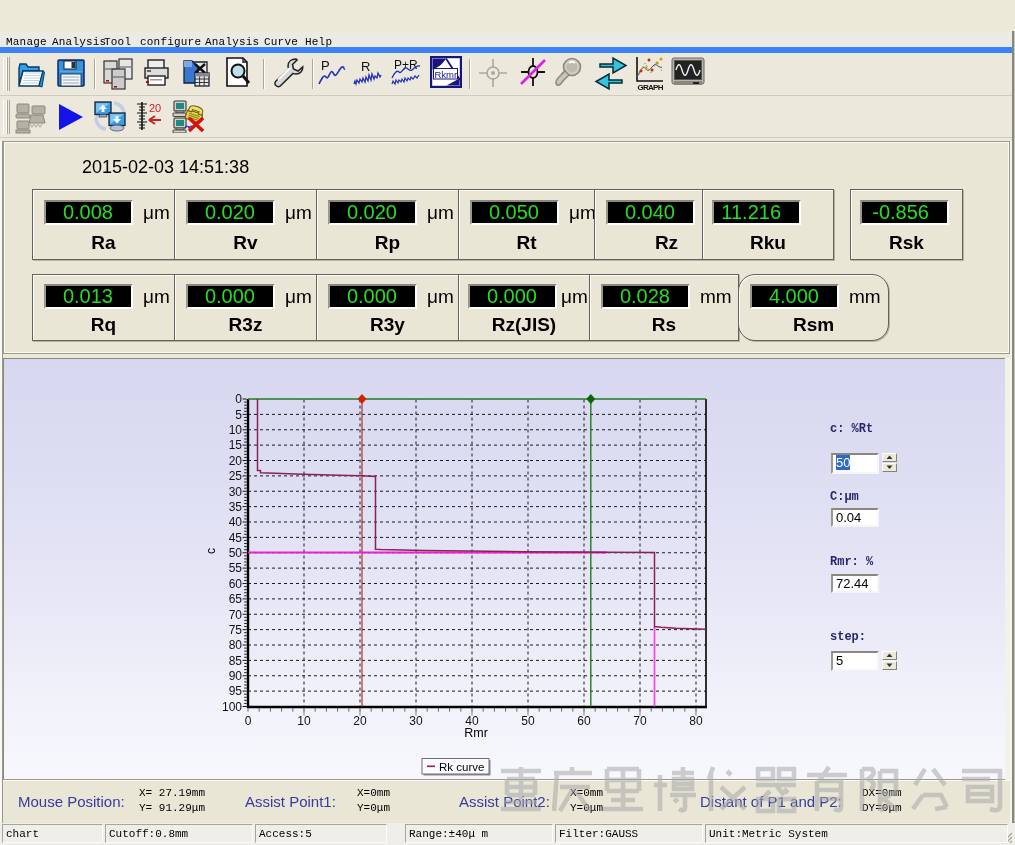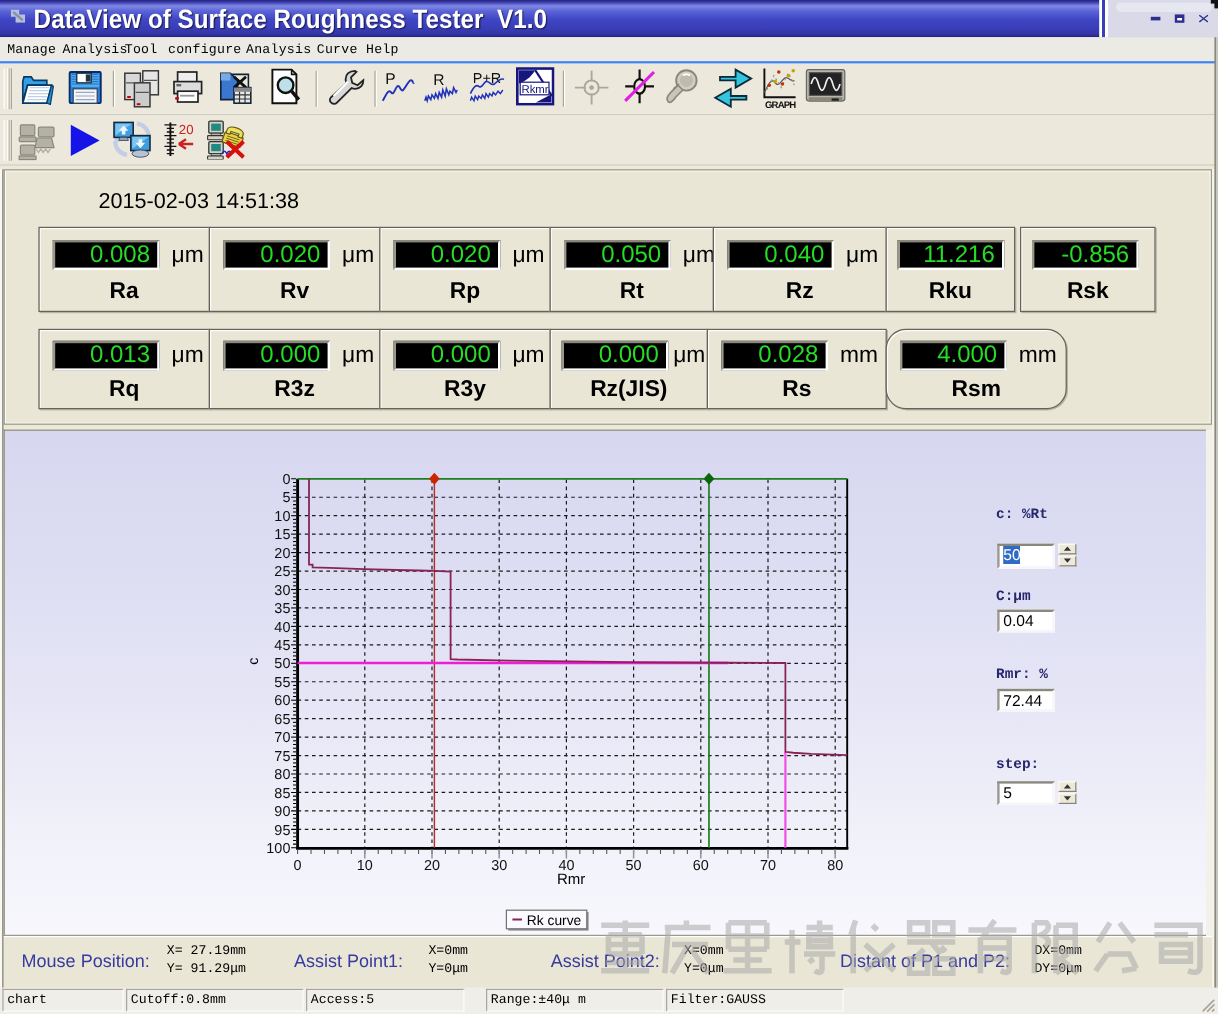--- a/index.html
+++ b/index.html
@@ -17,41 +17,41 @@
 #titlebar .btnarea { position:absolute; left:924px; top:0; width:91px; height:31px; background:#d9d9e8; }
 #titlebar .btnarea .gloss { position:absolute; left:6px; top:2px; width:80px; height:8px; background:#e6e7f1; border-radius:4px; }
 #titleicon { left:9px; top:8px; width:12px; height:11px; }
 #titletext { left:28px; top:3px; width:700px; font-size:22px; font-weight:bold; color:#fff;
   text-shadow:1px 1px 1px #1a1a50; white-space:pre; transform:scaleX(0.92); transform-origin:0 0; }
 .capbtn { position:absolute; background:#2f2f8f; }
 #notch { position:absolute; left:1009px; top:0; width:6px; height:3px; background:#111; }
 #notch2 { position:absolute; left:1012px; top:0; width:3px; height:7px; background:#111; }
 
 
-#menubar { left:0; top:31px; width:1015px; height:22px; background:#eceae5; border-bottom:2px solid #3b82f6; }
+#menubar { left:0; top:31px; width:1015px; height:22px; background:#eceae5; border-bottom:6px solid #3b82f6; }
 #menubar span { position:absolute; top:5px; font-family:"Liberation Mono",monospace; font-size:11px; color:#000; letter-spacing:0.2px; }
 
 
 #toolbar1 { left:0; top:53px; width:1015px; height:43px; background:#ece9dc; border-bottom:1px solid #cfcdc2; }
 #toolbar2 { left:0; top:96px; width:1015px; height:42px; background:#ece9dc; border-bottom:1px solid #cfcdc2; }
 .grip { position:absolute; left:3px; top:4px; width:5px; height:34px;
   border-left:1px solid #fff; border-right:1px solid #a9a79a; }
 .grip:after { content:""; position:absolute; left:2px; top:0; width:2px; height:34px;
   border-left:1px solid #fff; border-right:1px solid #a9a79a; }
 .tsep { position:absolute; top:6px; width:2px; height:30px; border-left:1px solid #a9a79a; border-right:1px solid #fff; }
 
 
 #measpanel { left:3px; top:141px; width:1007px; height:213px; background:#e9e6d5;
   border:1px solid #9b998b; box-shadow:inset 0 0 0 1px #fbfaf4; }
 #datetext { left:78px; top:15px; font-size:18px; color:#000; }
 .cell { position:absolute; border:1px solid #63625c; background:#e9e6d5;
   box-shadow:inset 1px 1px 0 #fdfcf8, 1px 1px 0 #b5b3a4; }
 .lcd { position:absolute; top:10px; height:25px; background:#000;
   border-top:2px solid #8a887c; border-left:2px solid #9a988c; border-bottom:2px solid #fff; border-right:2px solid #fff;
-  color:#27dc27; font-size:20px; text-align:right; line-height:21px; padding-right:6px; }
+  color:#27dc27; font-size:20px; text-align:right; line-height:21px; padding-right:18px; }
 .unit { position:absolute; top:12px; font-size:19px; color:#000; white-space:nowrap; }
 .clabel { position:absolute; top:40px; width:100%; text-align:center; font-size:19px; font-weight:bold; color:#000; }
 
 
 #chartpanel { left:3px; top:358px; width:1002px; height:421px;
   background:linear-gradient(180deg,#d7d8f0 0%,#dcddf2 25%,#e6e6f6 55%,#f1f1fa 80%,#f7f7fd 100%);
   border-top:1px solid #8c8a7e; border-left:1px solid #8c8a7e; }
 .ctlabel { position:absolute; font-family:"Liberation Mono",monospace; font-size:12px; font-weight:bold; color:#27276e; }
 .tbox { position:absolute; background:#fff; border-top:2px solid #8a887c; border-left:2px solid #9a988c;
   border-bottom:2px solid #f6f6fa; border-right:2px solid #f6f6fa; font-size:13px; color:#000; padding-left:3px; line-height:15px;}
@@ -67,39 +67,20 @@
 .ival { position:absolute; font-family:"Liberation Mono",monospace; font-size:11px; color:#000; }
 
 
 #statusbar { left:0; top:823px; width:1015px; height:22px; background:#f0eee8; }
 .ssec { position:absolute; top:1px; height:19px; border:1px solid; border-color:#a8a69a #fdfcf8 #fdfcf8 #a8a69a;
   font-family:"Liberation Mono",monospace; font-size:11px; color:#000; padding:3px 0 0 3px; background:#f0eee8; }
 </style>
 </head>
 <body>
 <div id="win">
-  <div class="abs" id="titlebar">
-    <svg class="abs" id="titleicon" viewBox="0 0 12 11">
-        <path d="M0 0 L7 0 L7 4 L12 4 L12 11 L4 11 L4 6 L0 6 Z" fill="#b8c0d8"></path>
-        <path d="M2 2 L10 9" stroke="#8890b0" stroke-width="2"></path>
-      </svg>
-    <div class="abs" id="titletext">DataView of Surface Roughness Tester  V1.0</div>
-    <div class="stripe"></div>
-    <div class="btnarea">
-        <div class="gloss"></div>
-      </div>
-    <div id="notch"></div>
-      <div id="notch2"></div>
-    <div class="capbtn" style="left:959px;top:14px;width:8px;height:3px;"></div>
-    <div class="capbtn" style="left:979px;top:12px;width:8px;height:7px;"></div>
-    <div class="capbtn" style="left:981px;top:15px;width:4px;height:2px;background:#fff;"></div>
-    <svg class="abs" style="left:999px;top:12px;width:8px;height:7px;" viewBox="0 0 10 8">
-        <path d="M1 0 L5 3 L9 0 L10 1 L6 4 L10 7 L9 8 L5 5 L1 8 L0 7 L4 4 L0 1 Z" fill="#2f2f8f"></path>
-      </svg>
-  </div>
 
   <div class="abs" id="menubar">
     <span style="left:6px;">Manage</span>
     <span style="left:52px;">Analysis</span>
     <span style="left:104px;">Tool</span>
     <span style="left:140px;">configure</span>
     <span style="left:205px;">Analysis</span>
     <span style="left:264px;">Curve</span>
     <span style="left:305px;">Help</span>
   </div>
@@ -310,21 +291,21 @@
 <div class="cell" style="left:454px;top:47px;width:137px;height:71px;">
         <div class="lcd" style="left:11px;top:10px;width:89px;">0.050</div>
         <div class="unit" style="left:110px;top:12px;">μm</div>
         <div class="clabel" style="top:42px;">Rt</div>
       </div>
 <div class="cell" style="left:590px;top:47px;width:145px;height:71px;">
         <div class="lcd" style="left:11px;top:10px;width:89px;">0.040</div>
         <div class="unit" style="left:110px;top:12px;">μm</div>
         <div class="clabel" style="top:42px;">Rz</div>
       </div>
-<div class="cell" style="left:734px;top:47px;width:108px;height:71px;">
+<div class="cell" style="left:698px;top:47px;width:132px;height:71px;">
         <div class="lcd" style="left:9px;top:10px;width:89px;">11.216</div>
         <div class="clabel" style="top:42px;">Rku</div>
       </div>
 <div class="cell" style="left:846px;top:47px;width:113px;height:71px;">
         <div class="lcd" style="left:9px;top:10px;width:89px;">-0.856</div>
         <div class="clabel" style="top:42px;">Rsk</div>
       </div>
 <div class="cell" style="left:28px;top:132px;width:143px;height:67px;">
         <div class="lcd" style="left:11px;top:9px;width:89px;">0.013</div>
         <div class="unit" style="left:110px;top:11px;">μm</div>
@@ -683,18 +664,19 @@
 
   <div class="abs" id="statusbar">
     <svg class="abs" style="left:1002px;top:10px;" width="11" height="11" viewBox="0 0 11 11">
         <path d="M10 0 L0 10 M10 4 L4 10 M10 8 L8 10" stroke="#a8a69a" stroke-width="1.4"></path>
       </svg>
     <div class="ssec" style="left:2px;width:101px;">chart</div>
     <div class="ssec" style="left:105px;width:148px;">Cutoff:0.8mm</div>
     <div class="ssec" style="left:255px;width:132px;">Access:5</div>
     <div class="ssec" style="left:405px;width:148px;">Range:±40μ m</div>
     <div class="ssec" style="left:555px;width:148px;">Filter:GAUSS</div>
+    <div class="ssec" style="left:705px;width:303px;">Unit:Metric System</div>
   </div>
   <div class="abs" style="left:1005px;top:358px;width:7px;height:422px;background:#f2f1ea;"></div>
   <div class="abs" style="left:1010px;top:141px;width:2px;height:682px;background:#f4f3ee;"></div>
   <div class="abs" style="left:1012px;top:31px;width:3px;height:792px;background:linear-gradient(90deg,#8a8878 0 1.5px,#c6c6be 1.5px 3px);"></div>
   <div class="abs" style="left:0px;top:141px;width:3px;height:682px;background:linear-gradient(90deg,#f8f8f4 0 2px,#9a9888 2px 3px);"></div>
 </div>
 
 </body></html>

